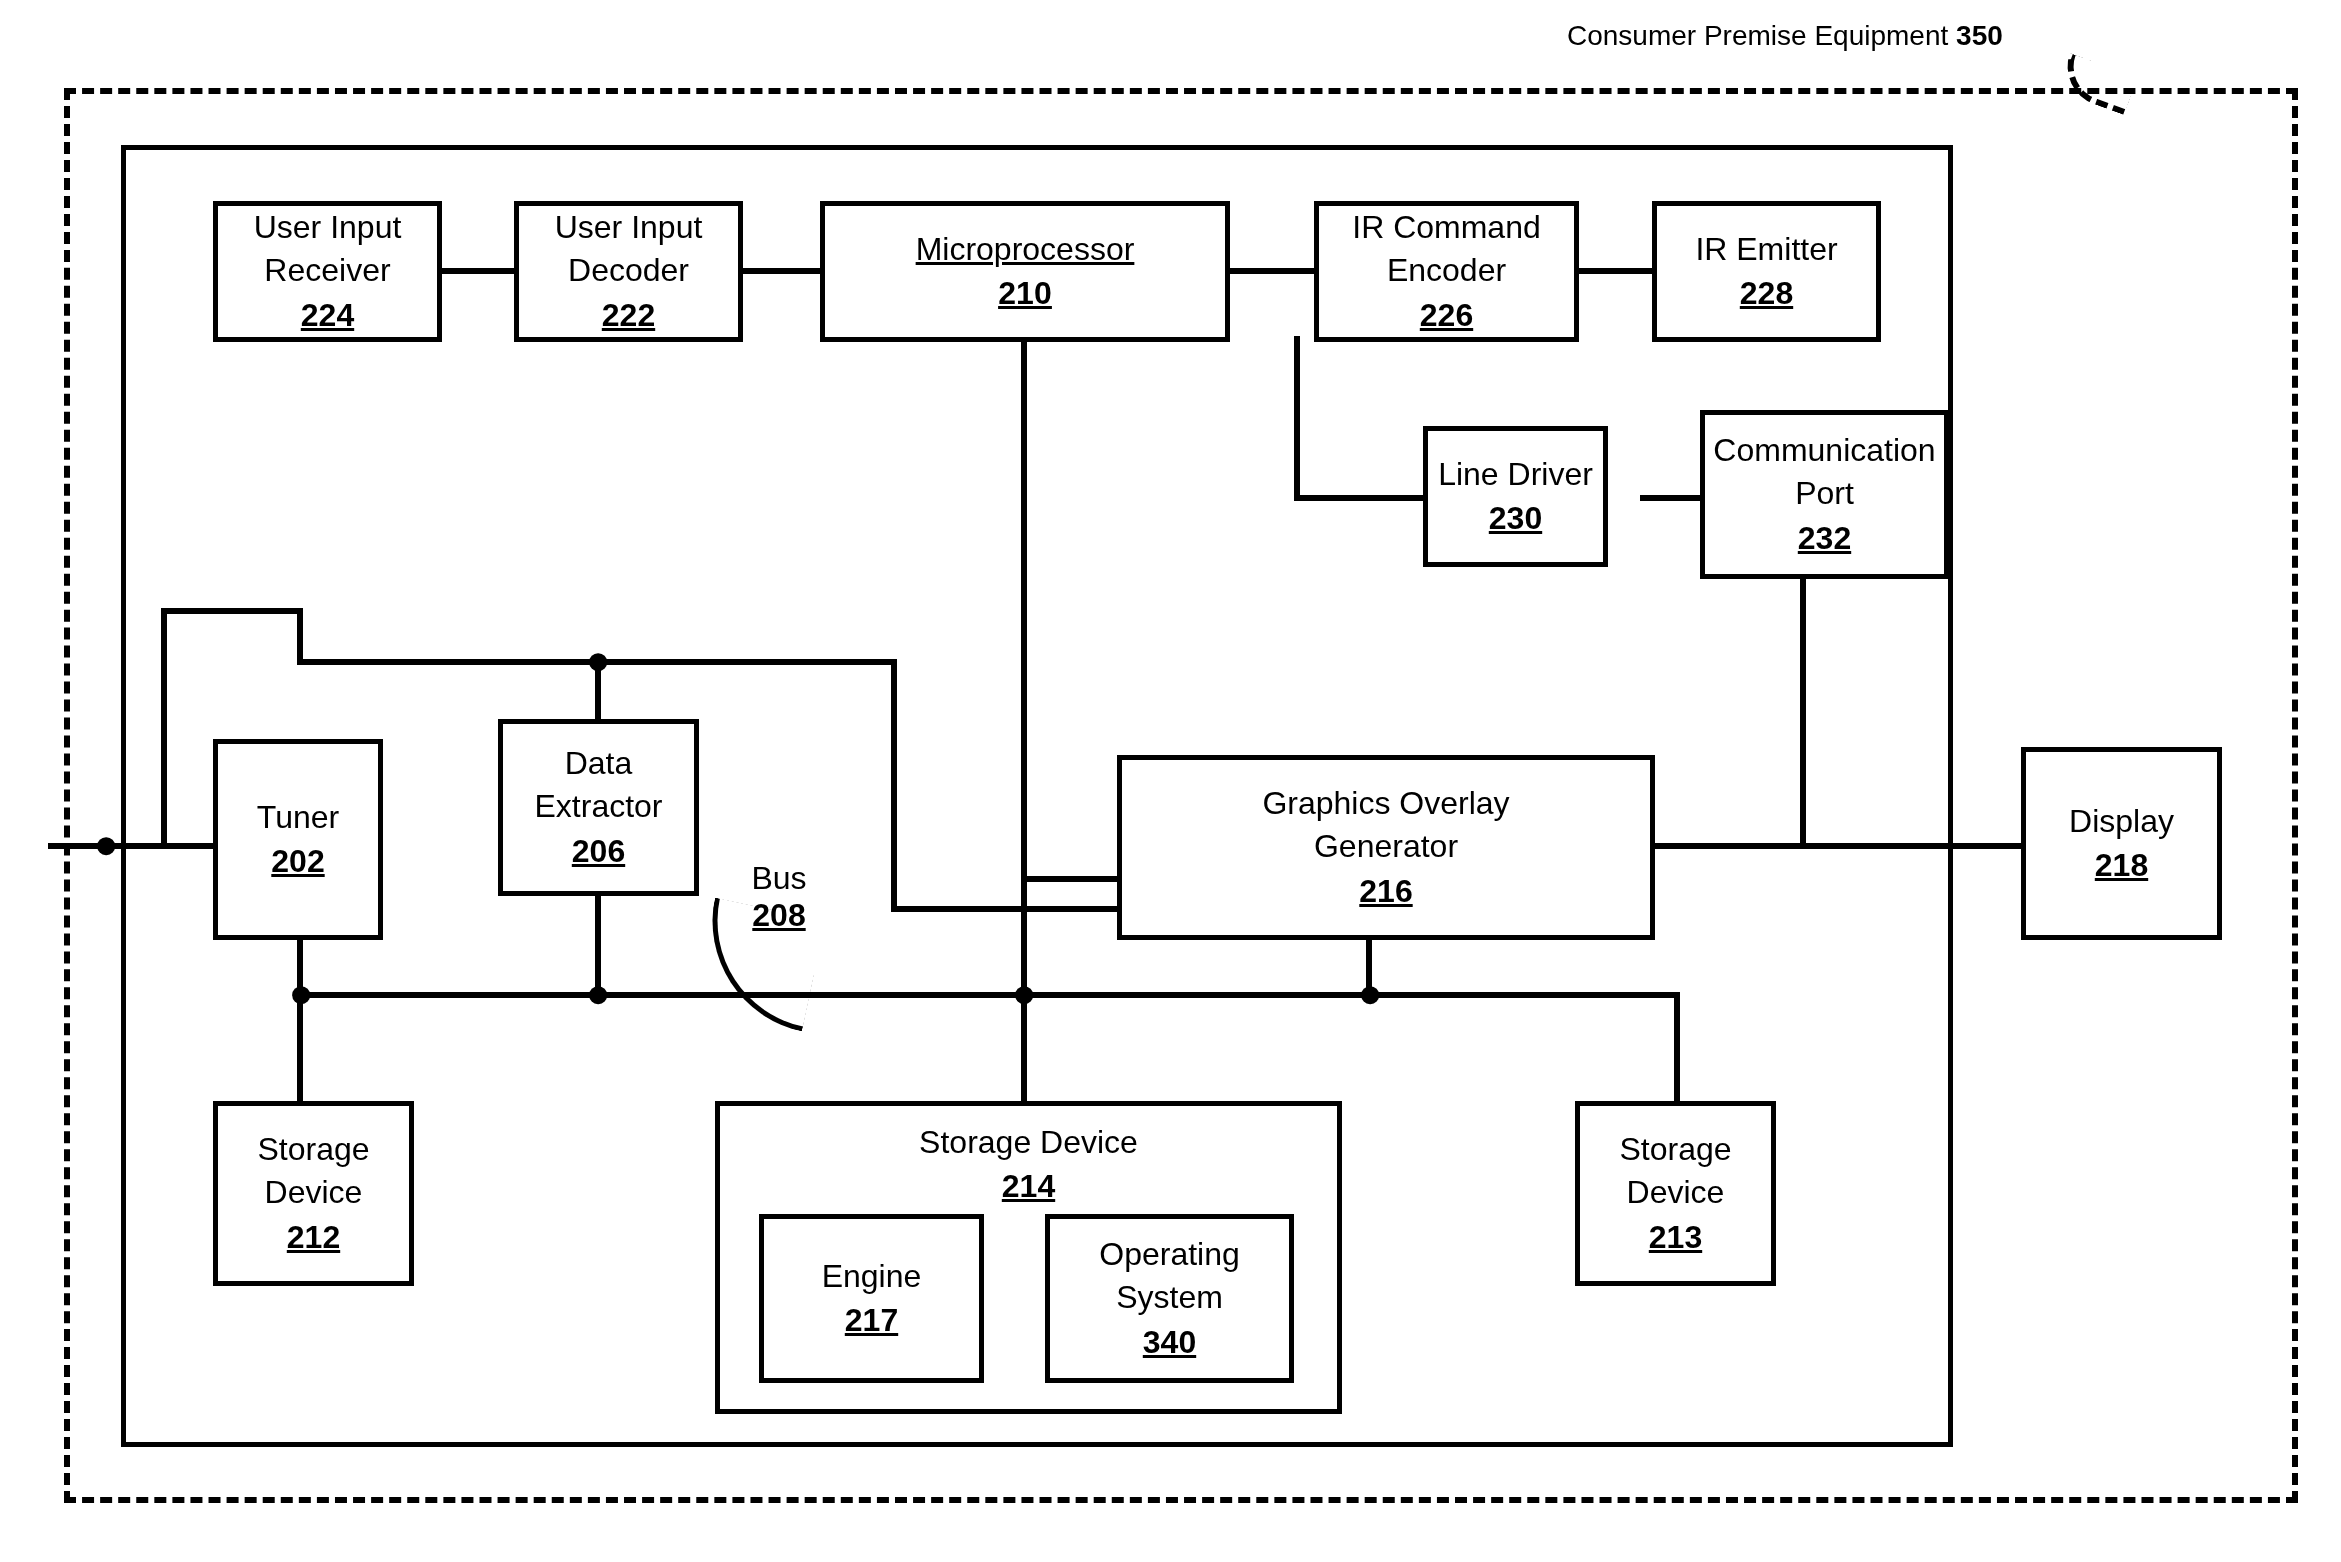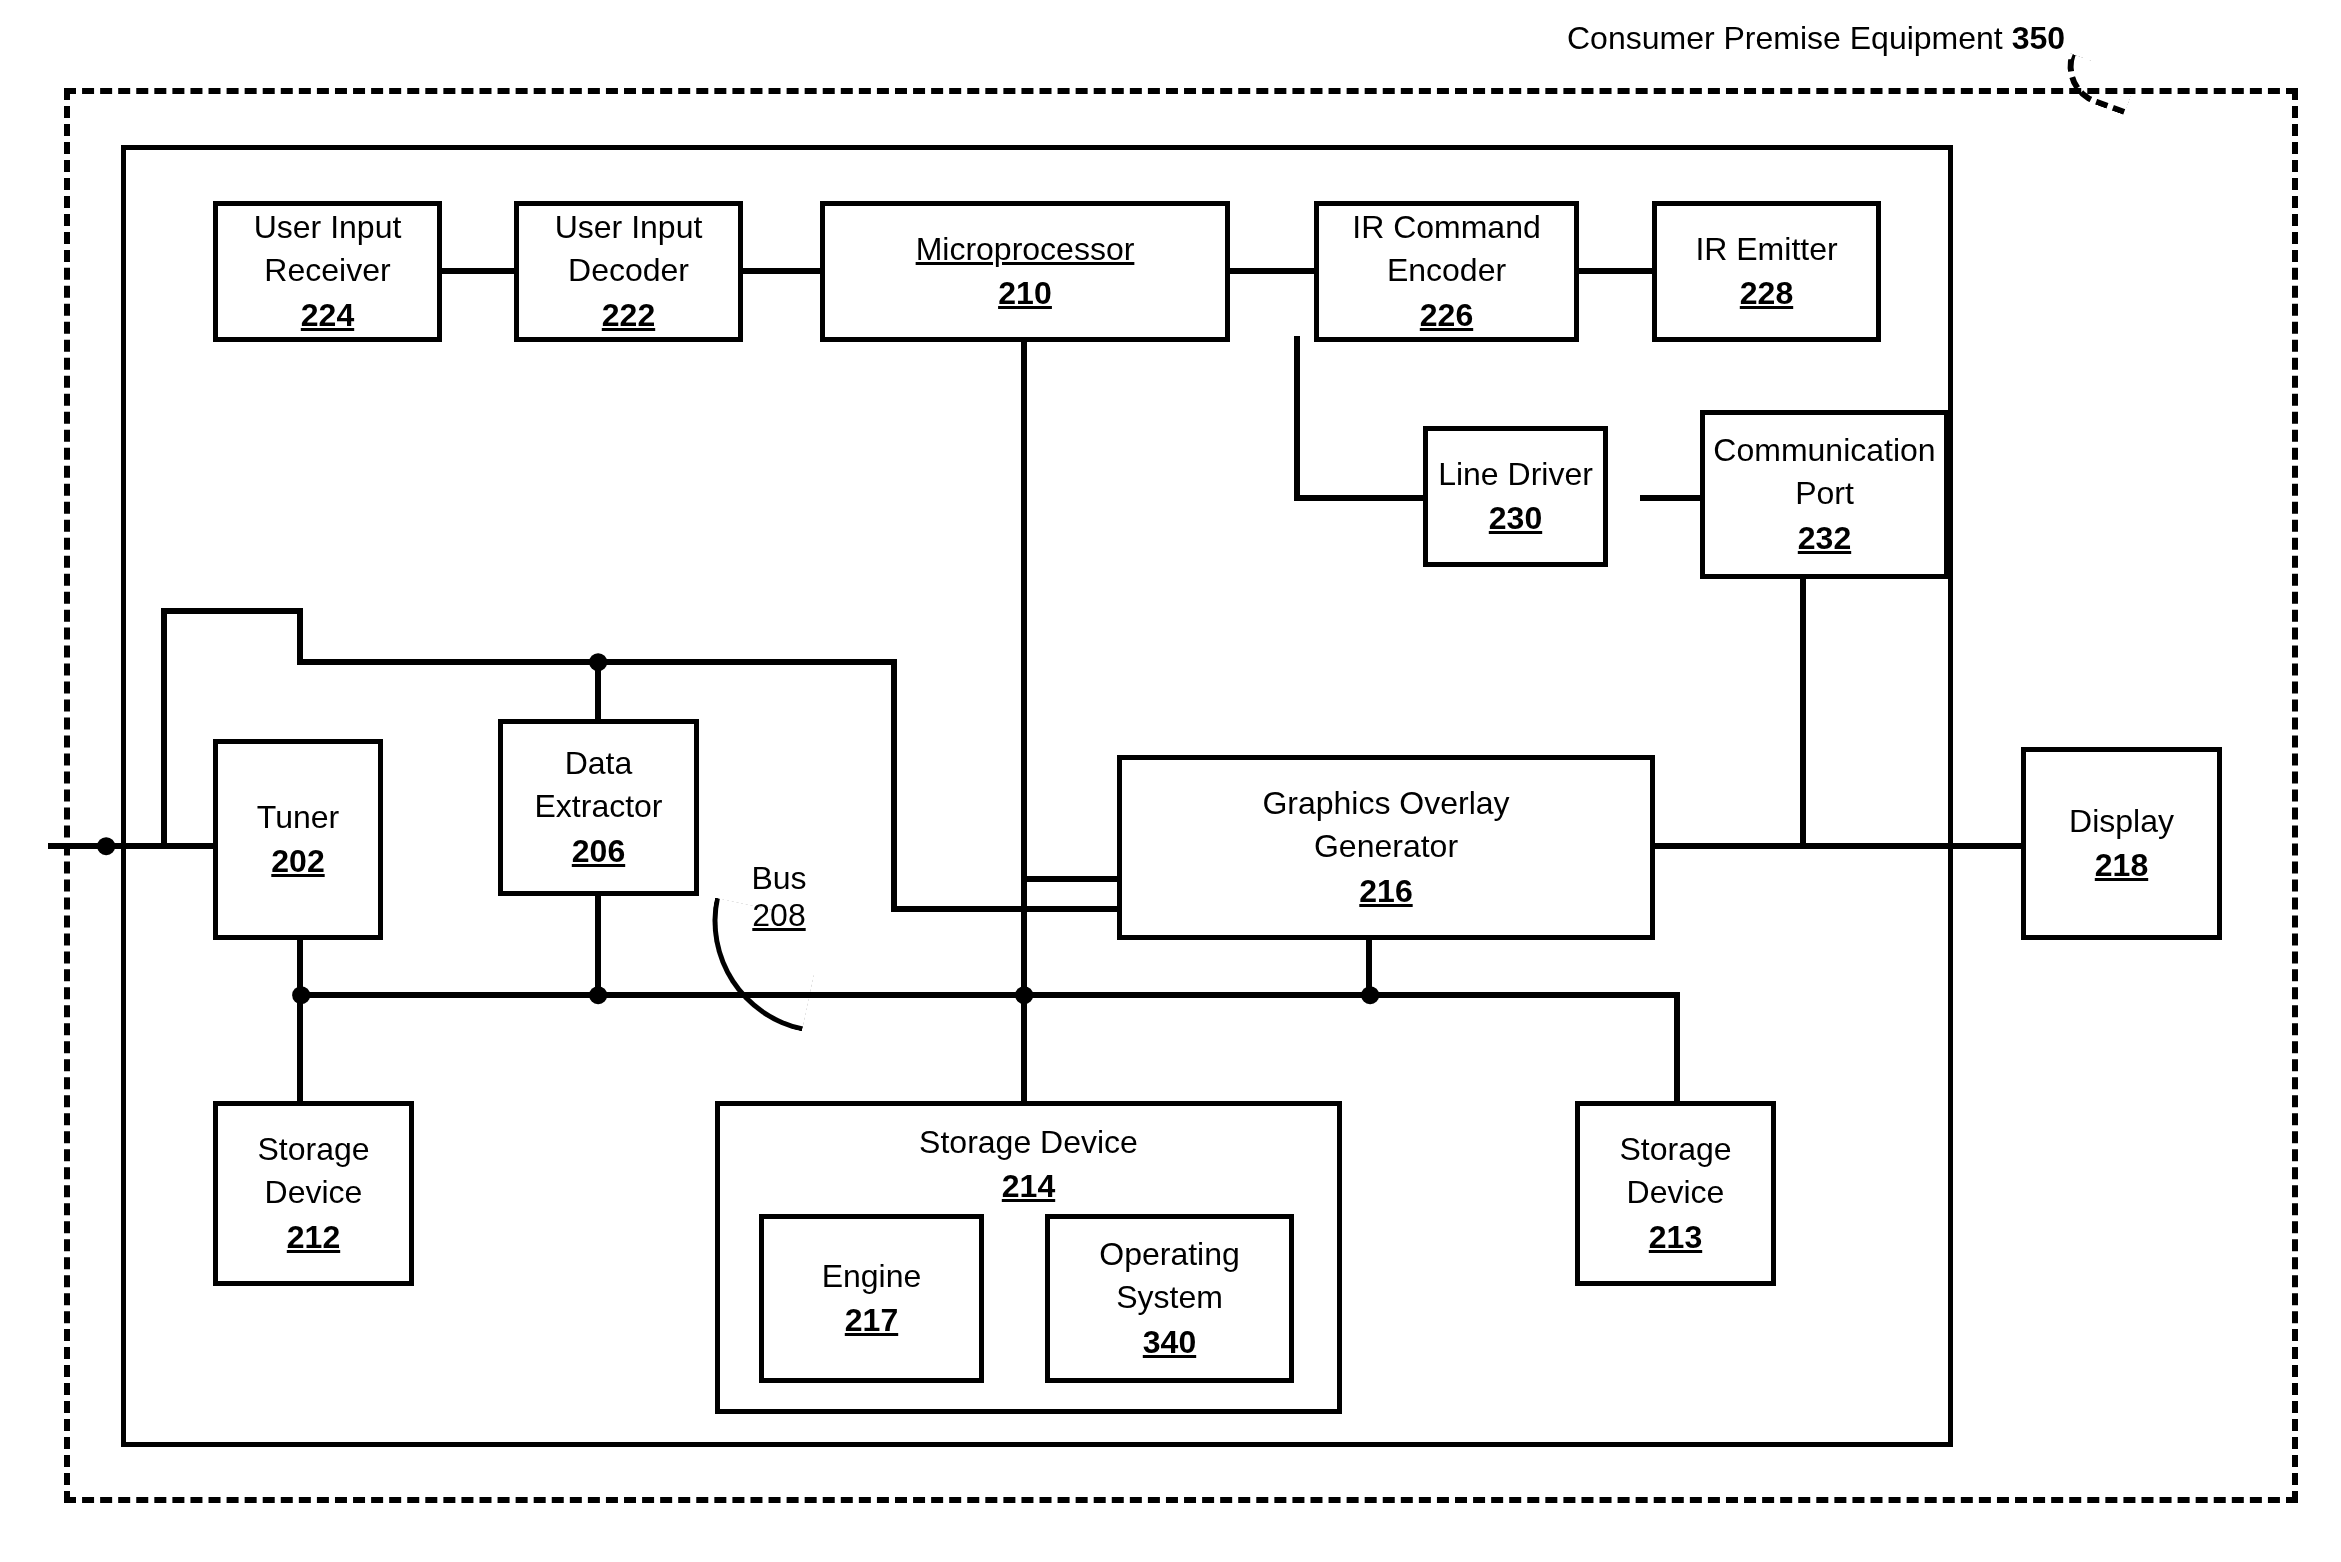--- a/index.html
+++ b/index.html
@@ -32,21 +32,21 @@
     font-weight: bold;
     margin-top: 1.6px;
   }
   .free-label {
     position: absolute;
     font-size: 32px;
     text-align: center;
   }
   .free-label .ref {
     text-decoration: underline;
-    font-weight: normal;
+    font-weight: bold;
   }
   .dashed-outer {
     position: absolute;
     border: 6.4px dashed #000;
     box-sizing: border-box;
     background: transparent;
   }
   .inner-solid {
     position: absolute;
     border: 5.6px solid #000;
@@ -62,21 +62,21 @@
   .dot {
     position: absolute;
     width: 17.7px;
     height: 17.7px;
     background: #000;
     border-radius: 50%;
     transform: translate(-50%, -50%);
   }
   .title {
     position: absolute;
-    font-size: 32px;
+    font-size: 28px;
   }
   .title .bold { font-weight: bold; }
   .curve {
     position: absolute;
     width: 113px;
     height: 113px;
     border: 5.6px solid #000;
     border-top: none;
     border-right: none;
     border-radius: 0 0 0 100%;

